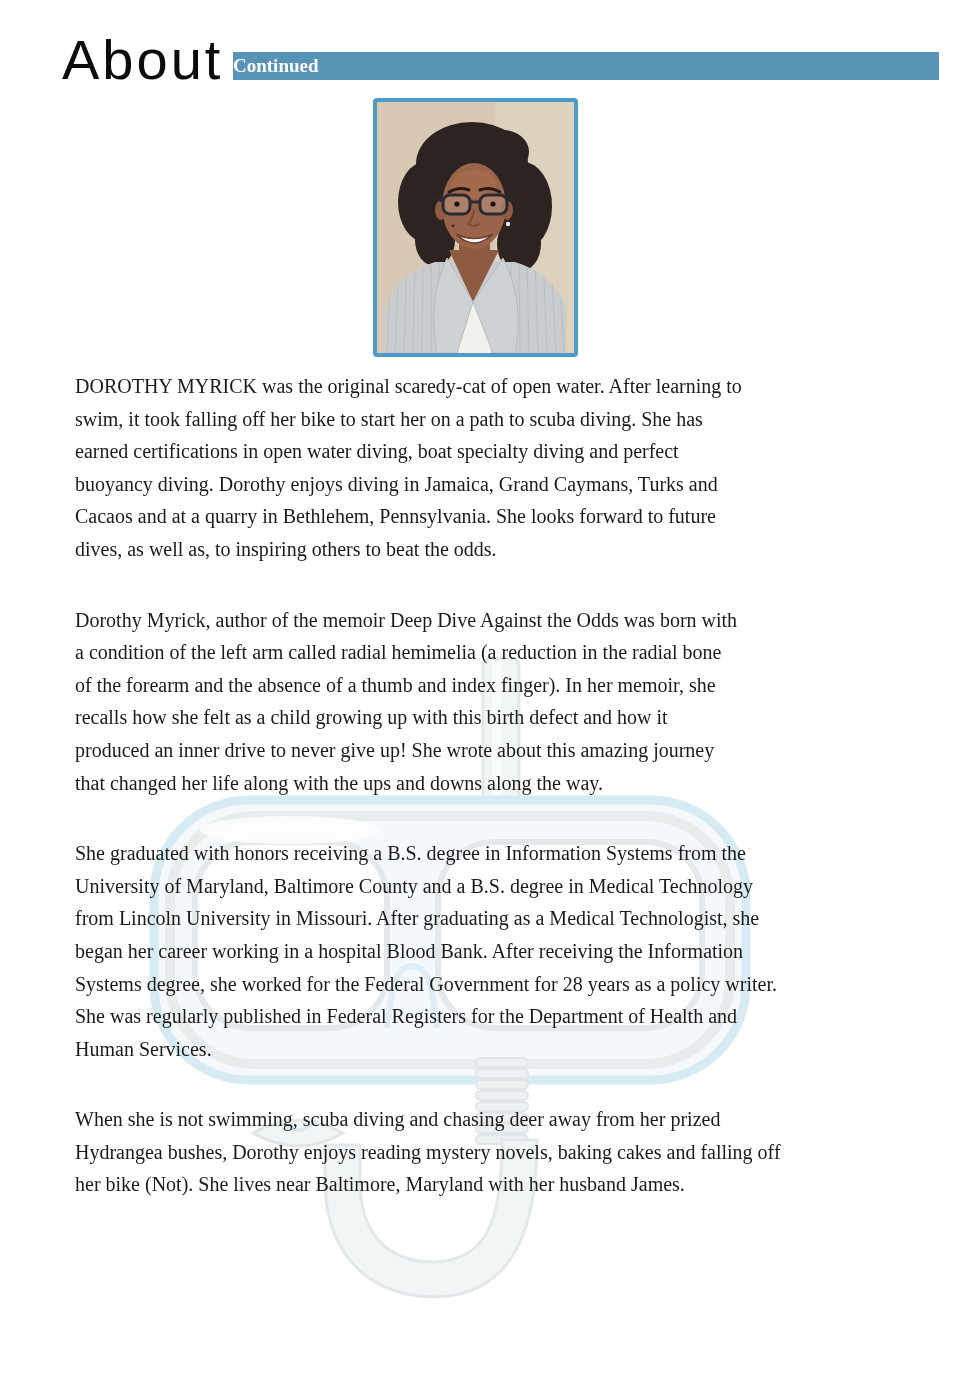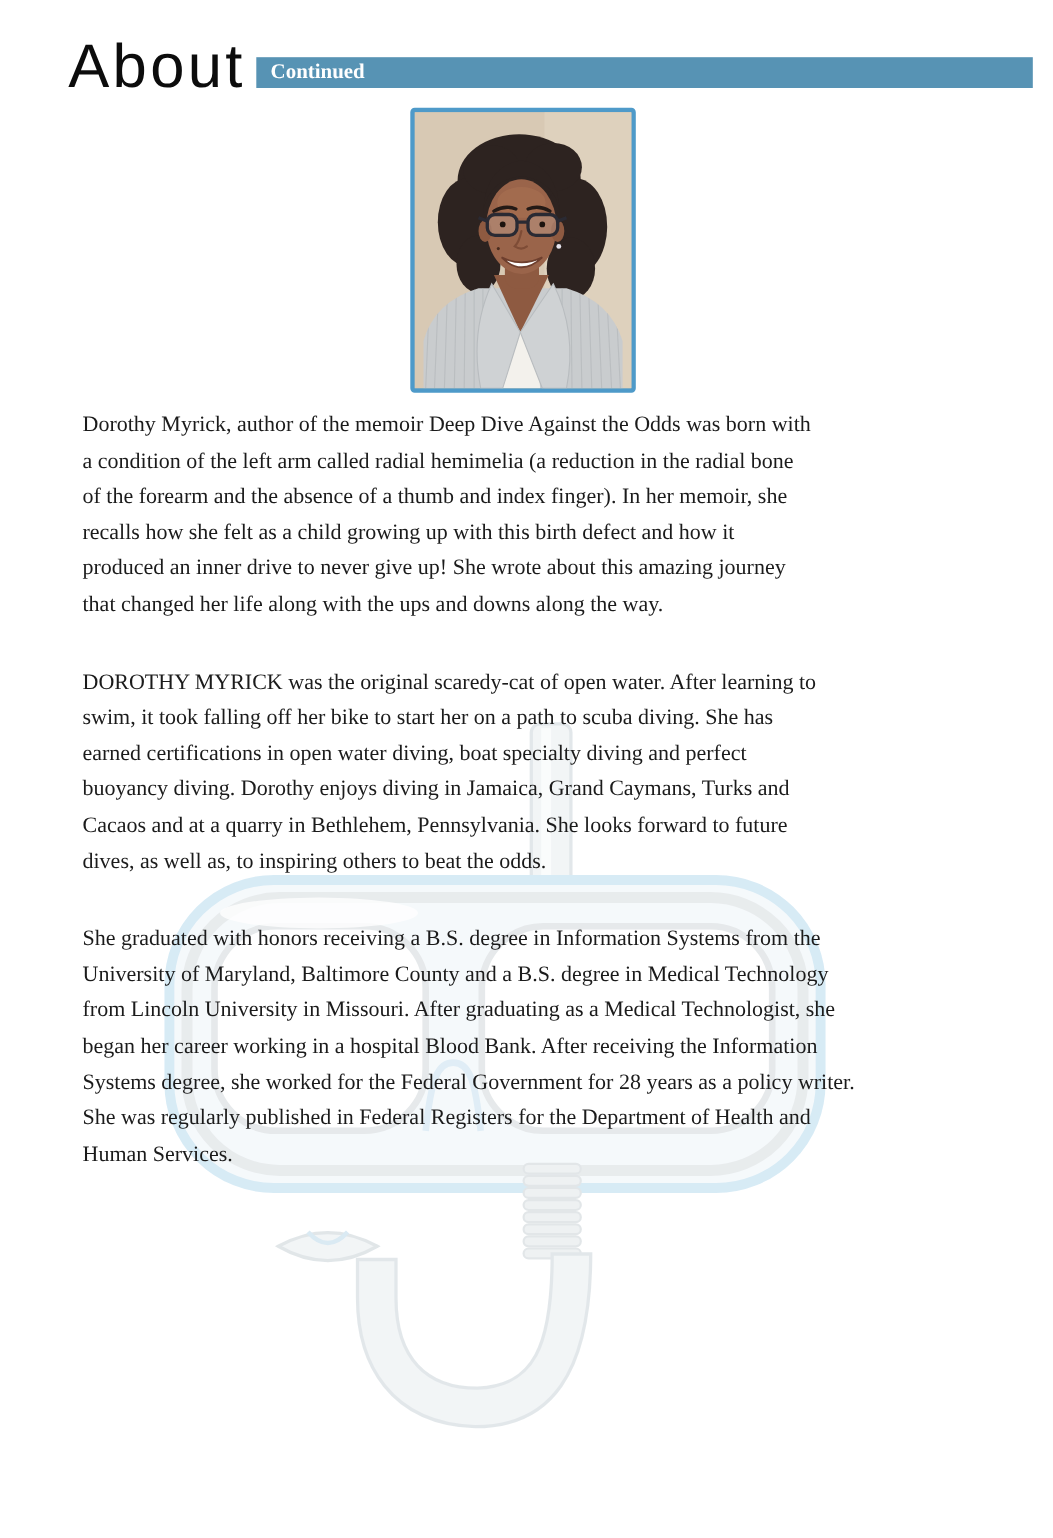--- a/index.html
+++ b/index.html
@@ -20,21 +20,20 @@
     letter-spacing:3px;
     color:#0c0c0c;
   }
   .banner{
     position:absolute;left:233px;right:0;top:52px;height:28px;
     background:#5793b4;
     color:#ffffff;
     font-family:"Liberation Serif", serif;
     font-weight:bold;
     font-size:19px;line-height:28px;
-    padding-left:13px;
     box-sizing:border-box;
   }
   
   .photo-frame{
     position:absolute;left:373px;top:98px;
     width:205px;height:259px;
     border:4px solid #4e9ac9;
     border-radius:4px;
     box-sizing:border-box;
     background:#d8c9b4;
@@ -186,34 +185,37 @@
       <circle cx="116" cy="102" r="2.6" fill="#1c130e"></circle>
 
       <path d="M97 108 Q95 118 91 122 Q97 126 102 122" fill="none" stroke="#7e4c36" stroke-width="2" stroke-linecap="round"></path>
 
       <path d="M79 132 Q97 150 116 132 Q97 141 79 132 Z" fill="#ffffff" stroke="#6e3f2e" stroke-width="1.6"></path>
       <circle cx="76" cy="124" r="1.4" fill="#4a2c1f"></circle>
     </svg>
   </div>
 
   <div class="article">
+    <p>DOROTHY MYRICK was the original scaredy-cat of open water. After learning to
+swim, it took falling off her bike to start her on a path to scuba diving. She has
+earned certifications in open water diving, boat specialty diving and perfect
+buoyancy diving. Dorothy enjoys diving in Jamaica, Grand Caymans, Turks and
+Cacaos and at a quarry in Bethlehem, Pennsylvania. She looks forward to future
+dives, as well as, to inspiring others to beat the odds.</p>
     <p>Dorothy Myrick, author of the memoir Deep Dive Against the Odds was born with
 a condition of the left arm called radial hemimelia (a reduction in the radial bone
 of the forearm and the absence of a thumb and index finger). In her memoir, she
 recalls how she felt as a child growing up with this birth defect and how it
 produced an inner drive to never give up! She wrote about this amazing journey
 that changed her life along with the ups and downs along the way.</p>
-    <p>DOROTHY MYRICK was the original scaredy-cat of open water. After learning to
-swim, it took falling off her bike to start her on a path to scuba diving. She has
-earned certifications in open water diving, boat specialty diving and perfect
-buoyancy diving. Dorothy enjoys diving in Jamaica, Grand Caymans, Turks and
-Cacaos and at a quarry in Bethlehem, Pennsylvania. She looks forward to future
-dives, as well as, to inspiring others to beat the odds.</p>
     <p>She graduated with honors receiving a B.S. degree in Information Systems from the
 University of Maryland, Baltimore County and a B.S. degree in Medical Technology
 from Lincoln University in Missouri. After graduating as a Medical Technologist, she
 began her career working in a hospital Blood Bank. After receiving the Information
 Systems degree, she worked for the Federal Government for 28 years as a policy writer.
 She was regularly published in Federal Registers for the Department of Health and
 Human Services.</p>
+    <p>When she is not swimming, scuba diving and chasing deer away from her prized
+Hydrangea bushes, Dorothy enjoys reading mystery novels, baking cakes and falling off
+her bike (Not). She lives near Baltimore, Maryland with her husband James.</p>
   </div>
 
 </div>
 
 </body></html>

